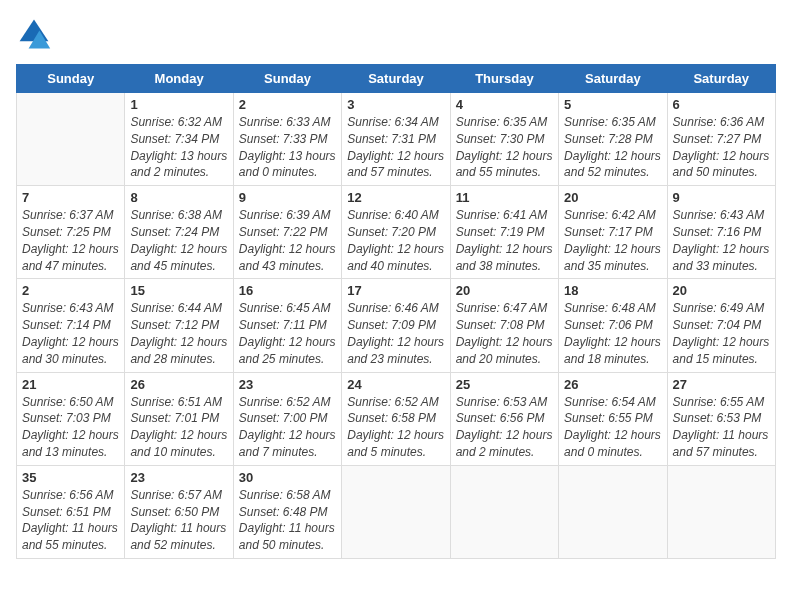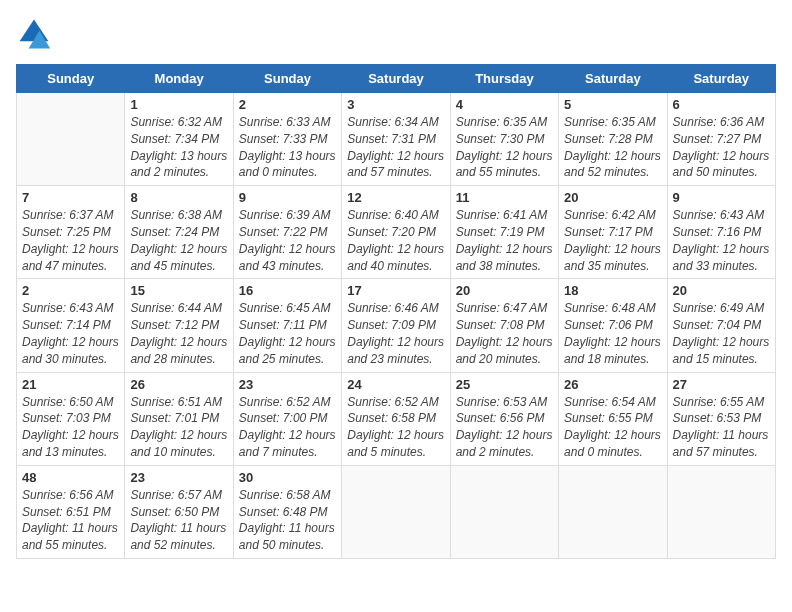--- a/index.html
+++ b/index.html
@@ -290,21 +290,21 @@
         </td>
         <td>
           <span class="day-number">27</span>
         <div class="day-info">
           Sunrise: 6:55 AM<br>Sunset: 6:53 PM<br>Daylight: 11 hours and 57 minutes.
         </div>
         </td>
       </tr>
       <tr>
         <td>
-          <span class="day-number">48</span>
+          <span class="day-number">35</span>
         <div class="day-info">
           Sunrise: 6:56 AM<br>Sunset: 6:51 PM<br>Daylight: 11 hours and 55 minutes.
         </div>
         </td>
         <td>
           <span class="day-number">23</span>
         <div class="day-info">
           Sunrise: 6:57 AM<br>Sunset: 6:50 PM<br>Daylight: 11 hours and 52 minutes.
         </div>
         </td>

